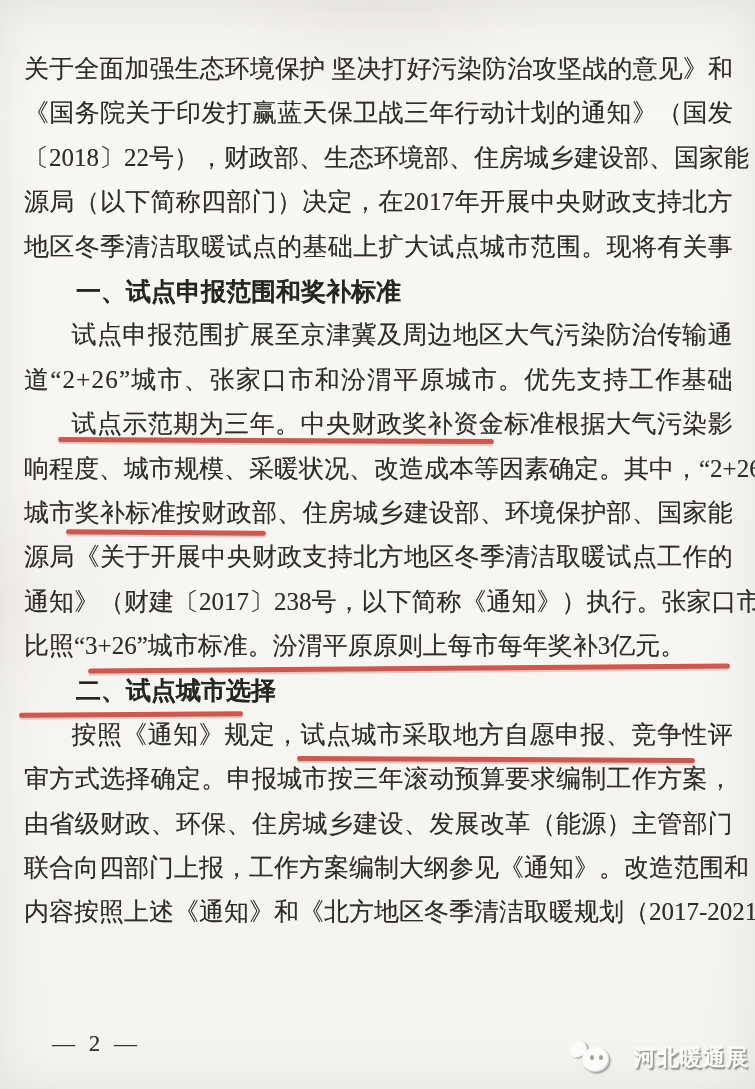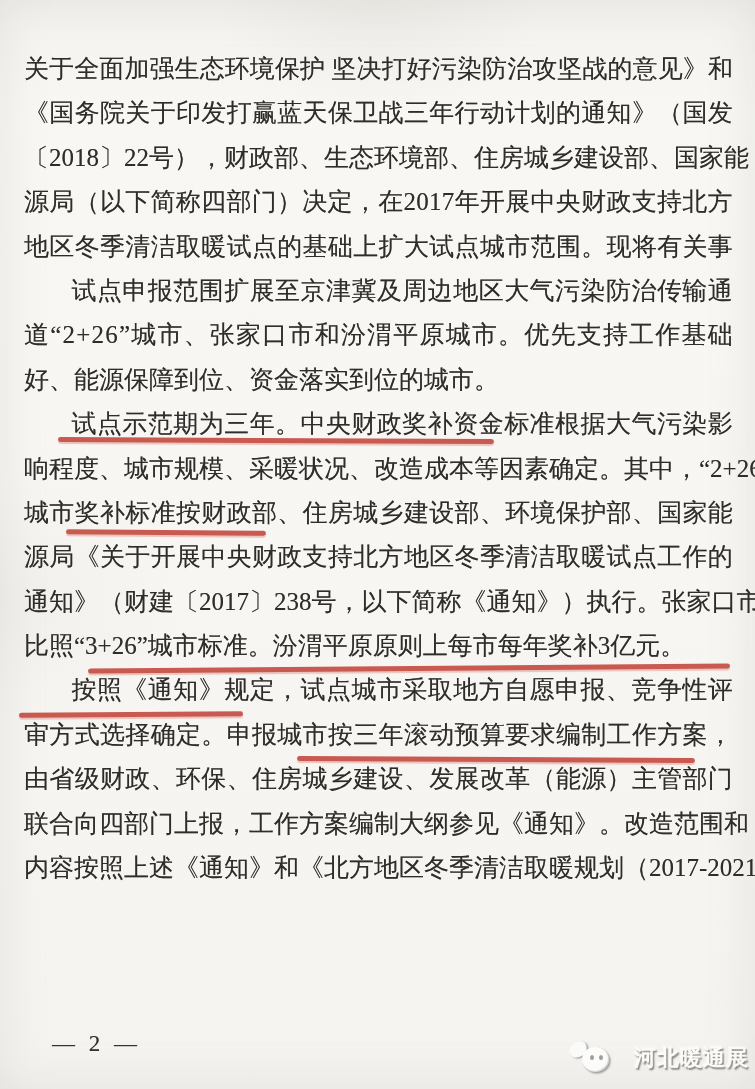--- a/index.html
+++ b/index.html
@@ -226,20 +226,21 @@
         <span>市</span>
         <span>范</span>
         <span>围</span>
         <span>。</span>
         <span>现</span>
         <span>将</span>
         <span>有</span>
         <span>关</span>
         <span>事</span>
       </div>
+    <div class="line h">一、试点申报范围和奖补标准</div>
     <div class="line j ind">
         <span>试</span>
         <span>点</span>
         <span>申</span>
         <span>报</span>
         <span>范</span>
         <span>围</span>
         <span>扩</span>
         <span>展</span>
         <span>至</span>
@@ -286,21 +287,20 @@
         <span>。</span>
         <span>优</span>
         <span>先</span>
         <span>支</span>
         <span>持</span>
         <span>工</span>
         <span>作</span>
         <span>基</span>
         <span>础</span>
       </div>
-    <div class="line">好、能源保障到位、资金落实到位的城市。</div>
     <div class="line j ind">
         <span>试</span>
         <span>点</span>
         <span>示</span>
         <span>范</span>
         <span>期</span>
         <span>为</span>
         <span>三</span>
         <span>年</span>
         <span>。</span>
@@ -445,20 +445,21 @@
         <span>）</span>
         <span>执</span>
         <span>行</span>
         <span>。</span>
         <span>张</span>
         <span>家</span>
         <span>口</span>
         <span>市</span>
       </div>
     <div class="line">比照“3+26”城市标准。汾渭平原原则上每市每年奖补3亿元。</div>
+    <div class="line h">二、试点城市选择</div>
     <div class="line j ind">
         <span>按</span>
         <span>照</span>
         <span>《</span>
         <span>通</span>
         <span>知</span>
         <span>》</span>
         <span>规</span>
         <span>定</span>
         <span>，</span>

